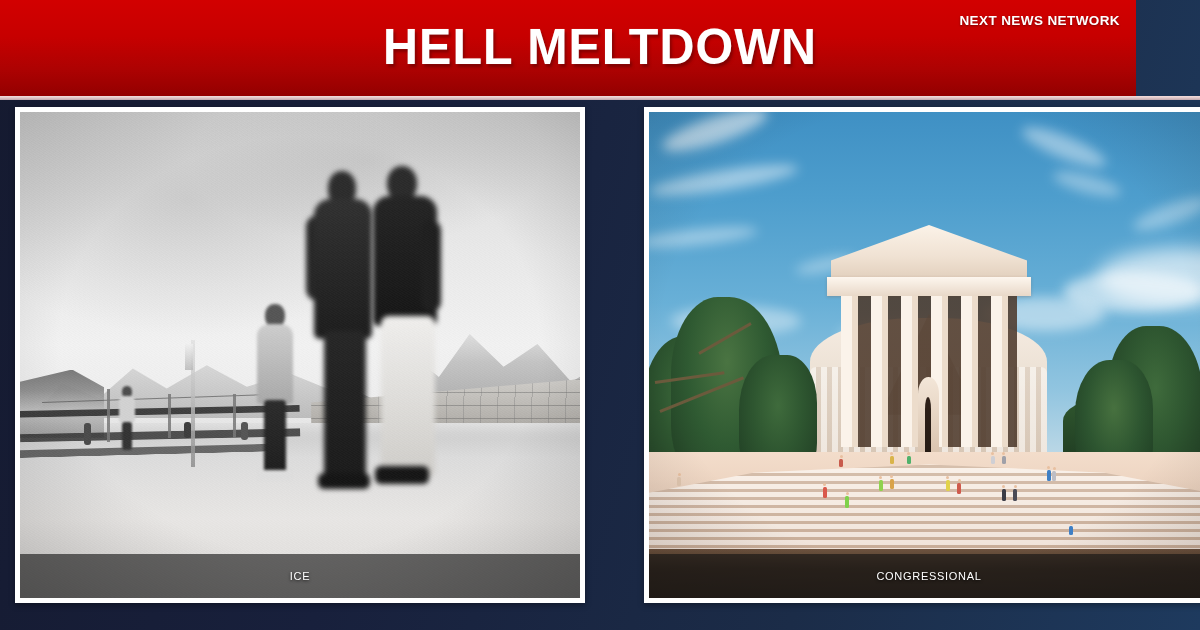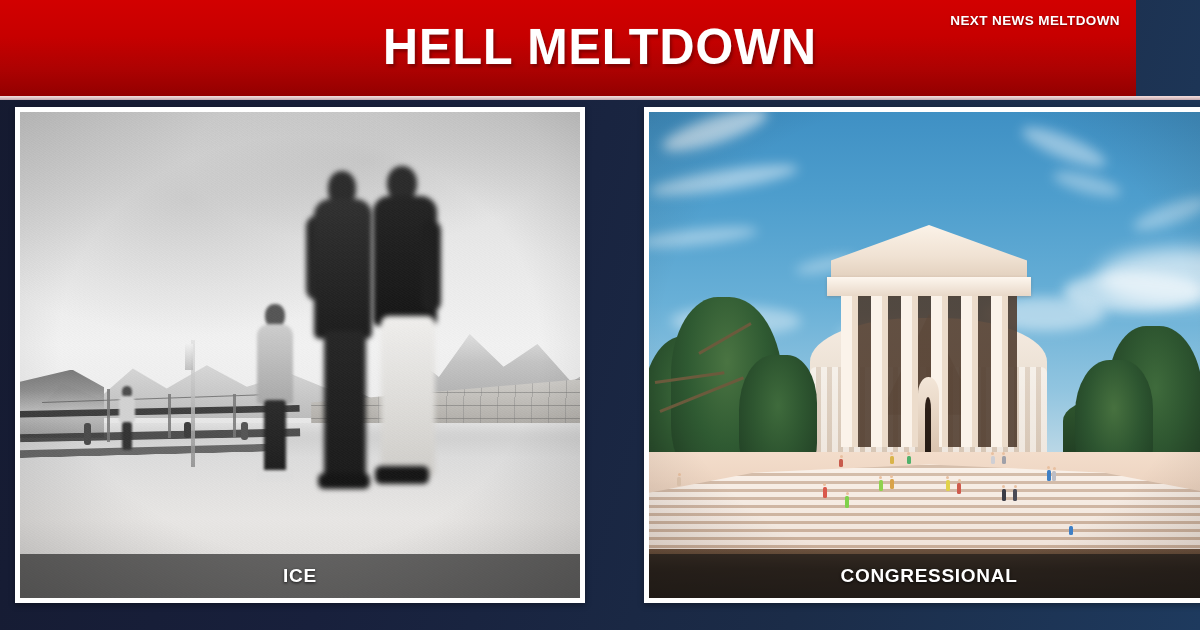--- a/index.html
+++ b/index.html
@@ -97,22 +97,22 @@
     left: 0; right: 0; bottom: 0;
     height: 44px;
     background: rgba(20,20,20,0.62);
     display: flex;
     align-items: center;
     justify-content: center;
     z-index: 40;
   }
   .caption-bar span {
     color: #ffffff;
-    font-size: 19px;
-    font-weight: bold;
+    font-size: 11px;
+    font-weight: normal;
     letter-spacing: 0.7px;
     text-shadow: 0 1px 3px rgba(0,0,0,0.8);
   }
 
   
   .bw {
     position: absolute; inset: 0;
     background:
       radial-gradient(ellipse 60% 40% at 30% 18%, rgba(150,150,150,0.30), rgba(150,150,150,0) 70%),
       radial-gradient(ellipse 45% 25% at 62% 10%, rgba(140,140,140,0.25), rgba(140,140,140,0) 70%),
@@ -420,21 +420,21 @@
     z-index: 30;
   }
 </style>
 </head>
 <body>
 
 <div class="page">
 
   <div class="header">
     <div class="headline">HELL MELTDOWN</div>
-    <div class="network-badge">NEXT NEWS MELTDOWN</div>
+    <div class="network-badge">NEXT NEWS NETWORK</div>
   </div>
   <div class="header-underline"></div>
 
   <div class="panels">
 
     <div class="panel panel-left">
       <div class="photo">
         <div class="bw"></div>
         <div class="bw-mtn mtn-b"></div>
         <div class="bw-mtn mtn-a"></div>

